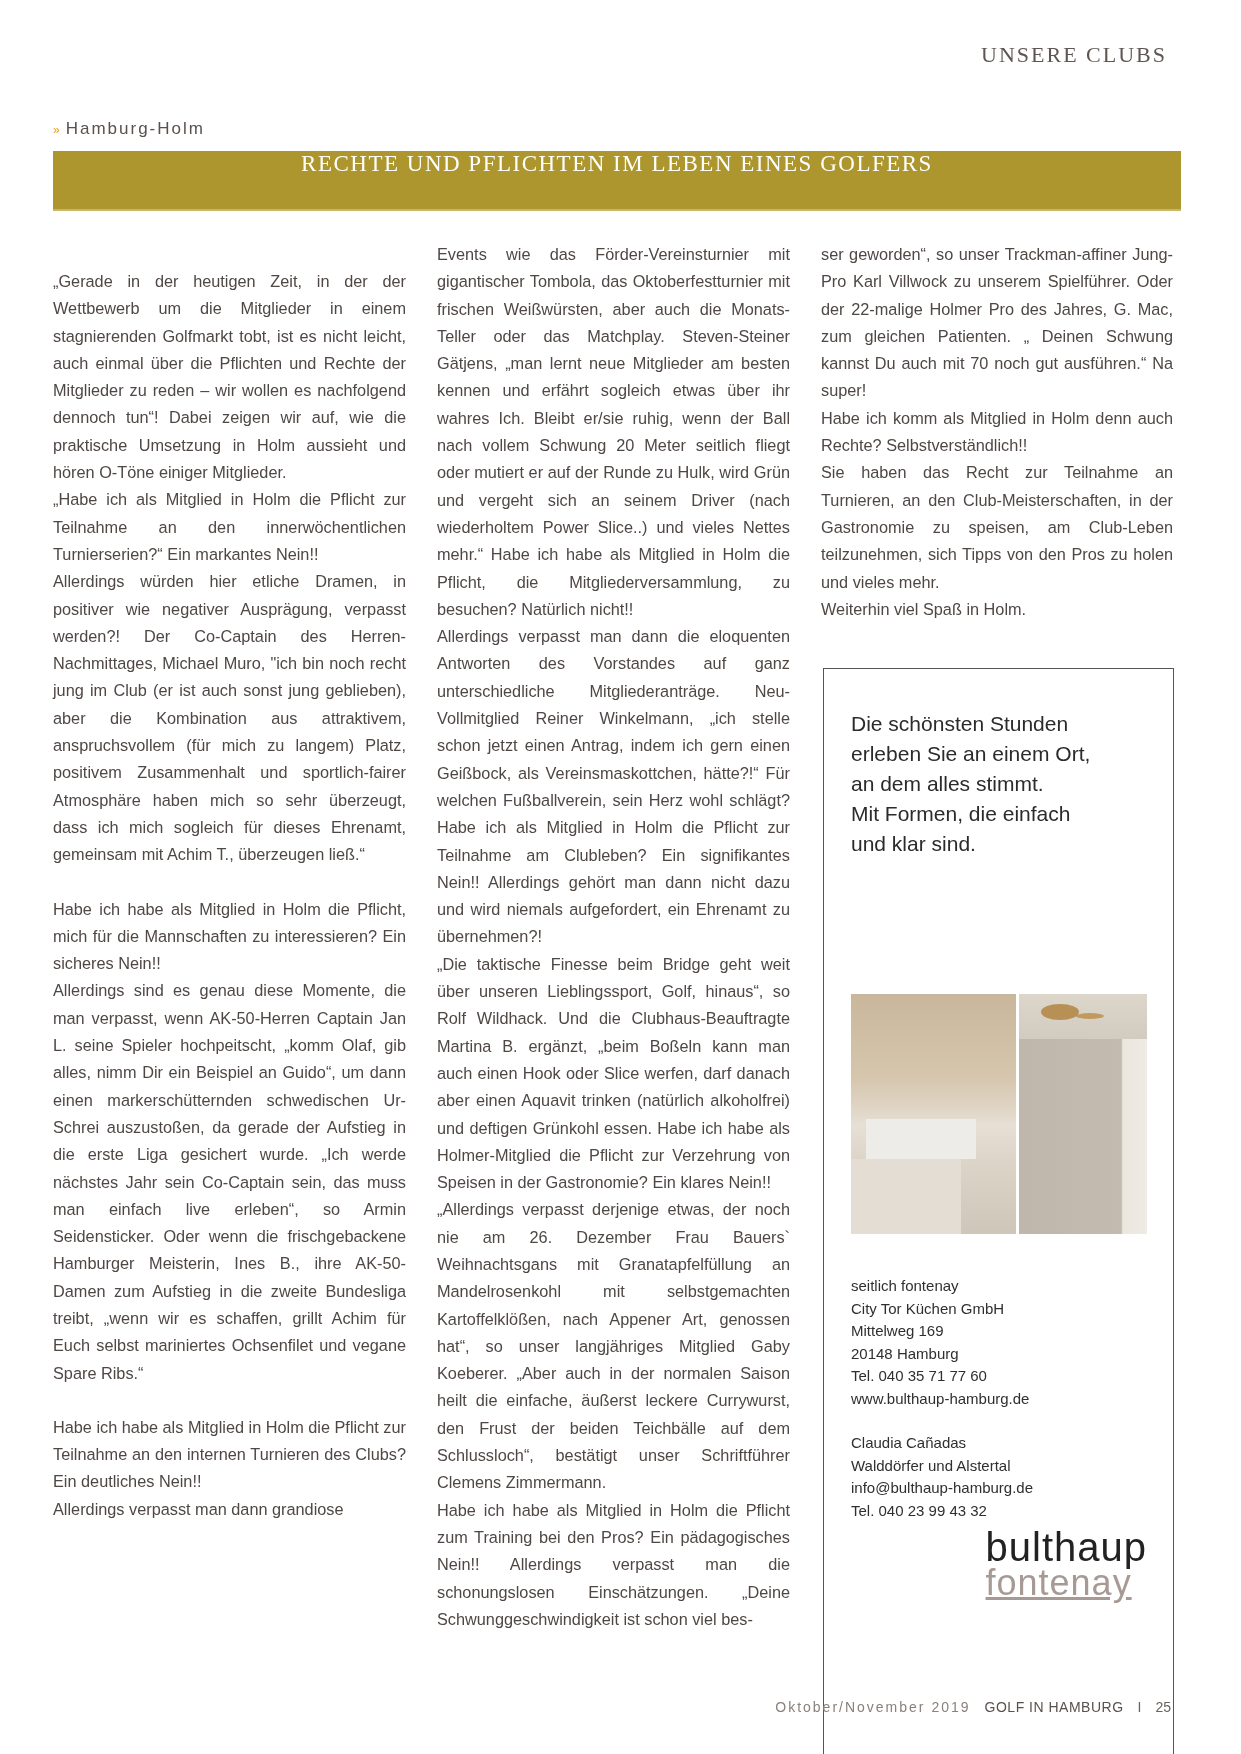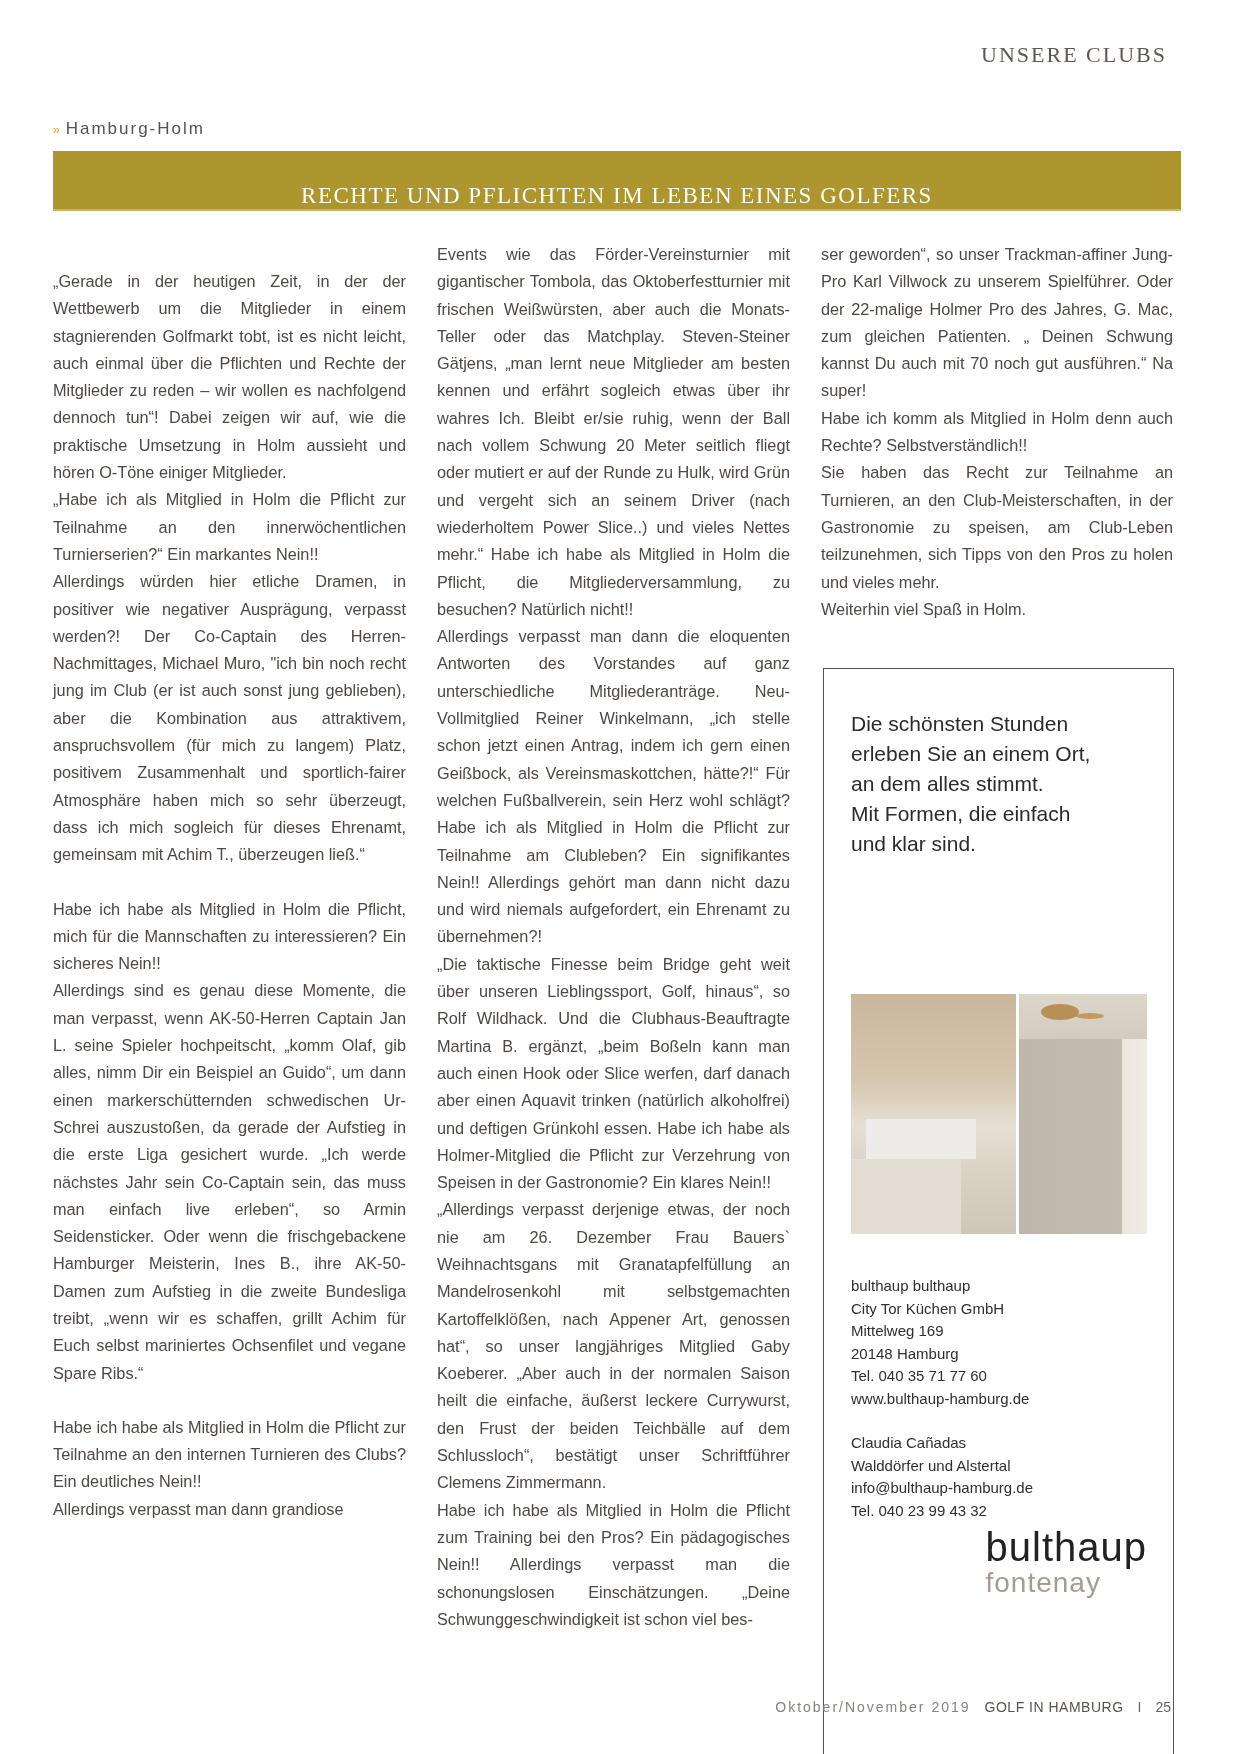--- a/index.html
+++ b/index.html
@@ -3,21 +3,21 @@
 <meta charset="utf-8">
 <style>
   html, body { margin: 0; padding: 0; background: #ffffff; }
   body { width: 1241px; height: 1754px; position: relative; overflow: hidden;
          font-family: "Liberation Sans", sans-serif; color: #5a514d; }
   .section-title { position: absolute; right: 74px; top: 42px; font-family: "Liberation Serif", serif;
                    font-size: 22px; letter-spacing: 2px; color: #5f5653; }
   .breadcrumb { position: absolute; left: 53px; top: 119px; font-size: 17px; letter-spacing: 2px; color: #5a514d; }
   .breadcrumb .chev { color: #e0a030; font-size: 12px; margin-right: 6px; letter-spacing: 0; }
   .banner { position: absolute; left: 53px; top: 151px; width: 1128px; height: 58px; background: #ad962d;
-            border-bottom: 2px solid #c9b66a; display: flex; align-items: flex-end; justify-content: center; }
+            border-bottom: 2px solid #c9b66a; display: flex; align-items: flex-start; justify-content: center; }
   .banner span { font-family: "Liberation Serif", serif; color: #ffffff; font-size: 23px; letter-spacing: 1.5px; }
   .col { position: absolute; top: 241px; width: 353px; font-size: 16.3px; line-height: 27.3px;
          text-align: justify; color: #4f4744; hyphens: manual; }
   .col p { margin: 0; }
   .col .gap { height: 27px; }
   .c1 { left: 53px; }
   .c2 { left: 437px; }
   .c3 { left: 821px; width: 352px; }
   .lead { font-weight: bold; color: #5a514d; line-height: 27.3px; }
   .ad { position: absolute; left: 823px; top: 668px; width: 351px; height: 1164px;
@@ -30,21 +30,21 @@
   .ad-img2 { position: absolute; left: 195px; top: 325px; width: 128px; height: 240px;
              background: linear-gradient(90deg, #bfb7ab 0%, #c2bbb0 80%, #ebe6de 81%, #efebe5 100%); }
   .ad-img2::before { content: ""; position: absolute; left: 0; top: 0; width: 128px; height: 45px;
                      background: linear-gradient(180deg, #ddd6cb, #d2cbc0); }
   .ad-img2::after { content: ""; position: absolute; left: 22px; top: 10px; width: 38px; height: 16px; border-radius: 50%;
                     background: #b88f55; box-shadow: 30px 4px 0 -5px #c29a5e; }
   .ad-contact { position: absolute; left: 27px; top: 606px; font-size: 15px; line-height: 22.5px; color: #2f2f2f; }
   .ad-contact .gap { height: 22px; }
   .ad-logo { position: absolute; right: 26px; top: 860px; text-align: left; line-height: 36px; }
   .ad-logo .l1 { font-size: 40px; color: #222; letter-spacing: 1px; display: block; }
-  .ad-logo .l2 { font-size: 28px; color: #a79a95; letter-spacing: 1px; display: block; }
+  .ad-logo .l2 { font-size: 36px; color: #a79a95; letter-spacing: 1px; display: block; text-decoration: underline; }
   .footer { position: absolute; right: 70px; top: 1699px; font-size: 14px; color: #6a625e; display: flex; gap: 14px; align-items: baseline; }
   .footer .date { letter-spacing: 2px; color: #8a817d; }
   .footer .mag { font-weight: normal; color: #5a514d; letter-spacing: 0.5px; }
   .footer .sep { color: #6a625e; }
 </style>
 </head>
 <body>
 
 <div class="section-title">UNSERE CLUBS</div>
 
@@ -88,21 +88,21 @@
   <div class="ad-headline">
     <div>Die schönsten Stunden</div>
     <div>erleben Sie an einem Ort,</div>
     <div>an dem alles stimmt.</div>
     <div>Mit Formen, die einfach</div>
     <div>und klar sind.</div>
   </div>
   <div class="ad-img1"></div>
   <div class="ad-img2"></div>
   <div class="ad-contact">
-    <div>bulthaup bulthaup</div>
+    <div>seitlich fontenay</div>
     <div>City Tor Küchen GmbH</div>
     <div>Mittelweg 169</div>
     <div>20148 Hamburg</div>
     <div>Tel. 040 35 71 77 60</div>
     <div>www.bulthaup-hamburg.de</div>
     <div class="gap"></div>
     <div>Claudia Cañadas</div>
     <div>Walddörfer und Alstertal</div>
     <div>info@bulthaup-hamburg.de</div>
     <div>Tel. 040 23 99 43 32</div>

